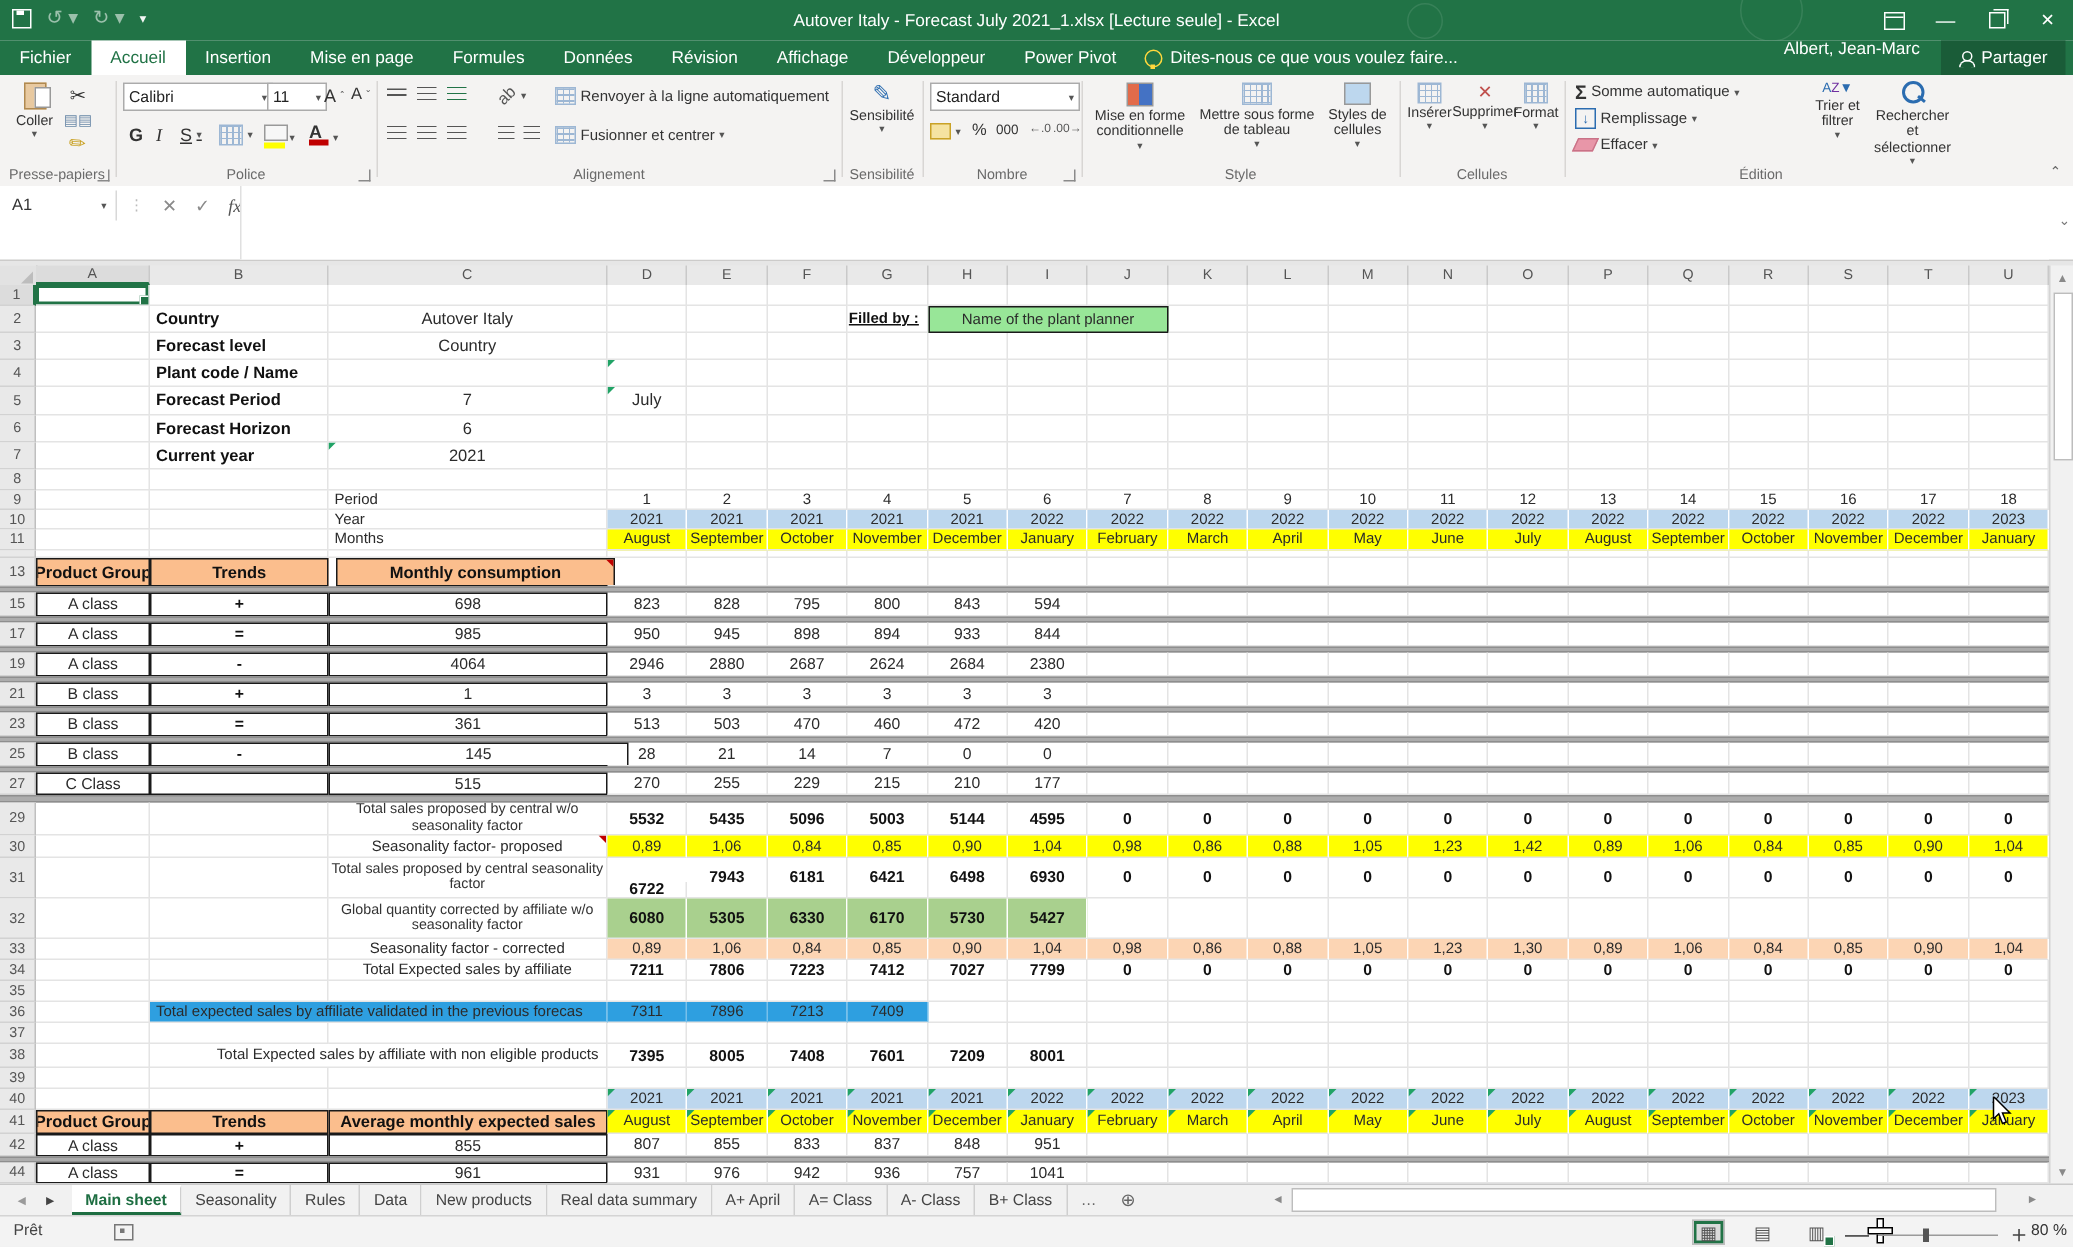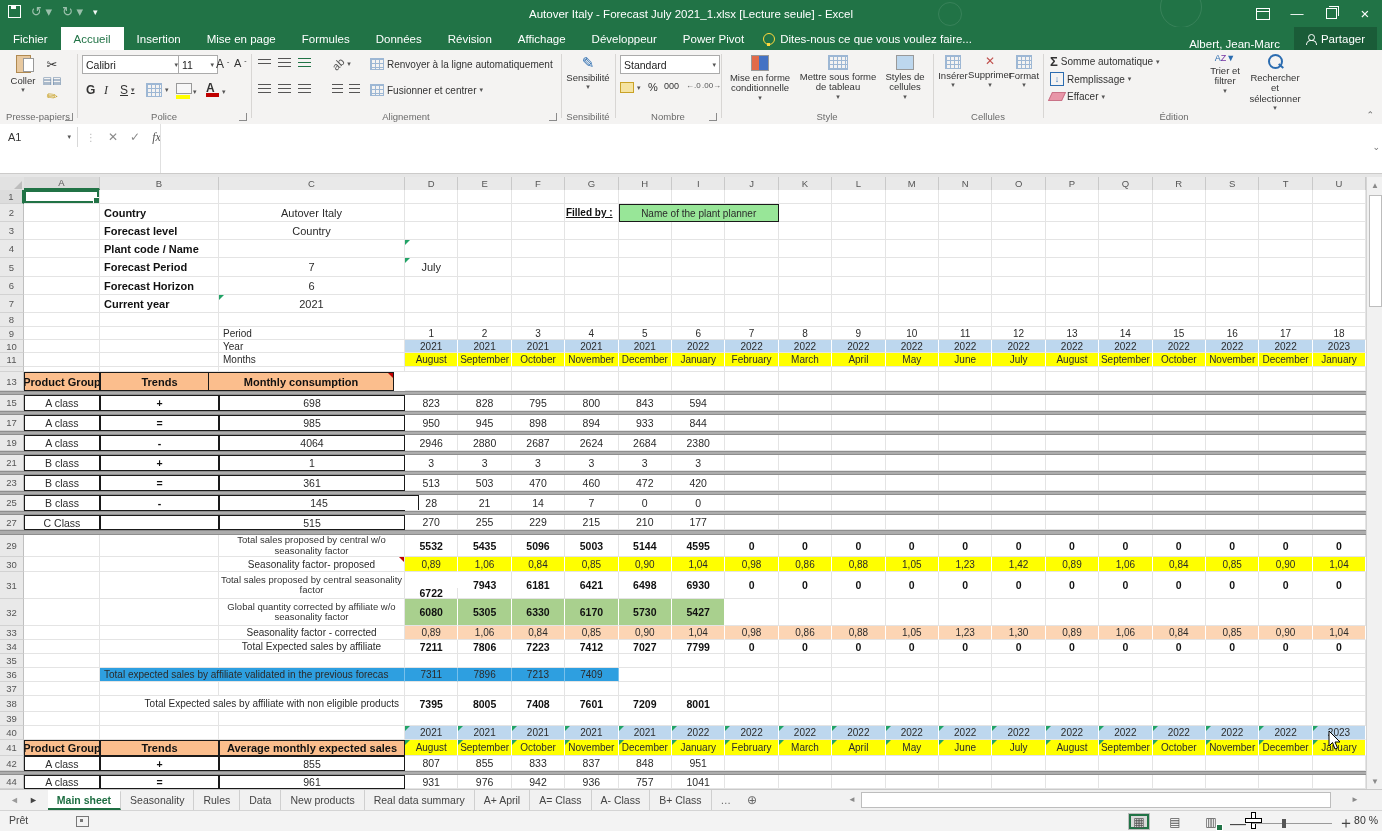--- a/index.html
+++ b/index.html
@@ -21,21 +21,21 @@
   .ribbondisp::before{content:"";position:absolute;left:0;top:2px;right:0;height:1px;background:#fff;}
   .restore{width:9px;height:9px;border:1px solid #fff;position:relative;background:transparent;}
   .restore::before{content:"";position:absolute;left:2px;top:-3px;width:9px;height:9px;border:1px solid #fff;border-left:none;border-bottom:none;}
   
   #menubar{left:0;top:27px;width:1382px;height:23px;background:#217346;display:flex;align-items:stretch;}
   .mtab{padding:0 13px;display:flex;align-items:center;font-size:11.5px;color:#fff;cursor:default;}
   .mtab.active{background:#fff;color:#217346;}
   .tellme{display:flex;align-items:center;gap:5px;color:#fff;font-size:11.5px;margin-left:6px;}
   .bulb{width:10px;height:10px;border-radius:50%;border:1.5px solid #ffd83d;position:relative;}
   .bulb::after{content:"";position:absolute;left:3px;top:9px;width:3px;height:3px;background:#ffd83d;}
-  #menubar .right{margin-left:auto;display:flex;align-items:flex-end;}
+  #menubar .right{margin-left:auto;display:flex;align-items:flex-start;}
   .account{color:#fff;font-size:11.5px;margin-right:14px;}
   .share{background:#1a5c38;color:#fff;font-size:11.5px;height:23px;display:flex;align-items:center;gap:6px;padding:0 12px;}
   .person{width:9px;height:9px;position:relative;}
   .person::before{content:"";position:absolute;left:2px;top:0;width:5px;height:5px;border:1px solid #fff;border-radius:50%;}
   .person::after{content:"";position:absolute;left:0;top:6px;width:9px;height:4px;border:1px solid #fff;border-bottom:none;border-radius:5px 5px 0 0;}
   
   #ribbon{left:0;top:50px;width:1382px;height:74px;background:#F4F3F2;border-bottom:1px solid #D2D0CE;}
   .rgroup{position:absolute;top:0;height:73px;}
   .rgroup .glabel{position:absolute;bottom:1px;left:0;right:0;text-align:center;font-size:9.5px;color:#6a6a6a;}
   .rgroup .launcher{position:absolute;bottom:2px;right:3px;width:7px;height:7px;border-right:1px solid #8a8a8a;border-bottom:1px solid #8a8a8a;}
@@ -701,21 +701,21 @@
       <div class="cell" style="left: 1099.2px; width: 53.4px;"></div>
       <div class="cell" style="left: 1152.6px; width: 53.4px;"></div>
       <div class="cell" style="left: 1206px; width: 53.4px;"></div>
       <div class="cell" style="left: 1259.4px; width: 53.4px;"></div>
       <div class="cell" style="left: 1312.8px; width: 53.4px;"></div>
     </div>
     <div class="grow" style="top: 182px; height: 19px;">
       <div class="rowhead">13</div>
       <div class="cell orange boxed b f11" style="left: 24px; width: 76px;">Product Group</div>
       <div class="cell orange boxed b f11" style="left: 100px; width: 119px;">Trends</div>
-      <div class="cell orange boxed b f11 trired" style="left: 208px; width: 186px;">Monthly consumption</div>
+      <div class="cell orange boxed b f11 trired" style="left: 224px; width: 186px;">Monthly consumption</div>
       <div class="cell" style="left: 405px; width: 53.4px;"></div>
       <div class="cell" style="left: 458.4px; width: 53.4px;"></div>
       <div class="cell" style="left: 511.8px; width: 53.4px;"></div>
       <div class="cell" style="left: 565.2px; width: 53.4px;"></div>
       <div class="cell" style="left: 618.6px; width: 53.4px;"></div>
       <div class="cell" style="left: 672px; width: 53.4px;"></div>
       <div class="cell" style="left: 725.4px; width: 53.4px;"></div>
       <div class="cell" style="left: 778.8px; width: 53.4px;"></div>
       <div class="cell" style="left: 832.2px; width: 53.4px;"></div>
       <div class="cell" style="left: 885.6px; width: 53.4px;"></div>

